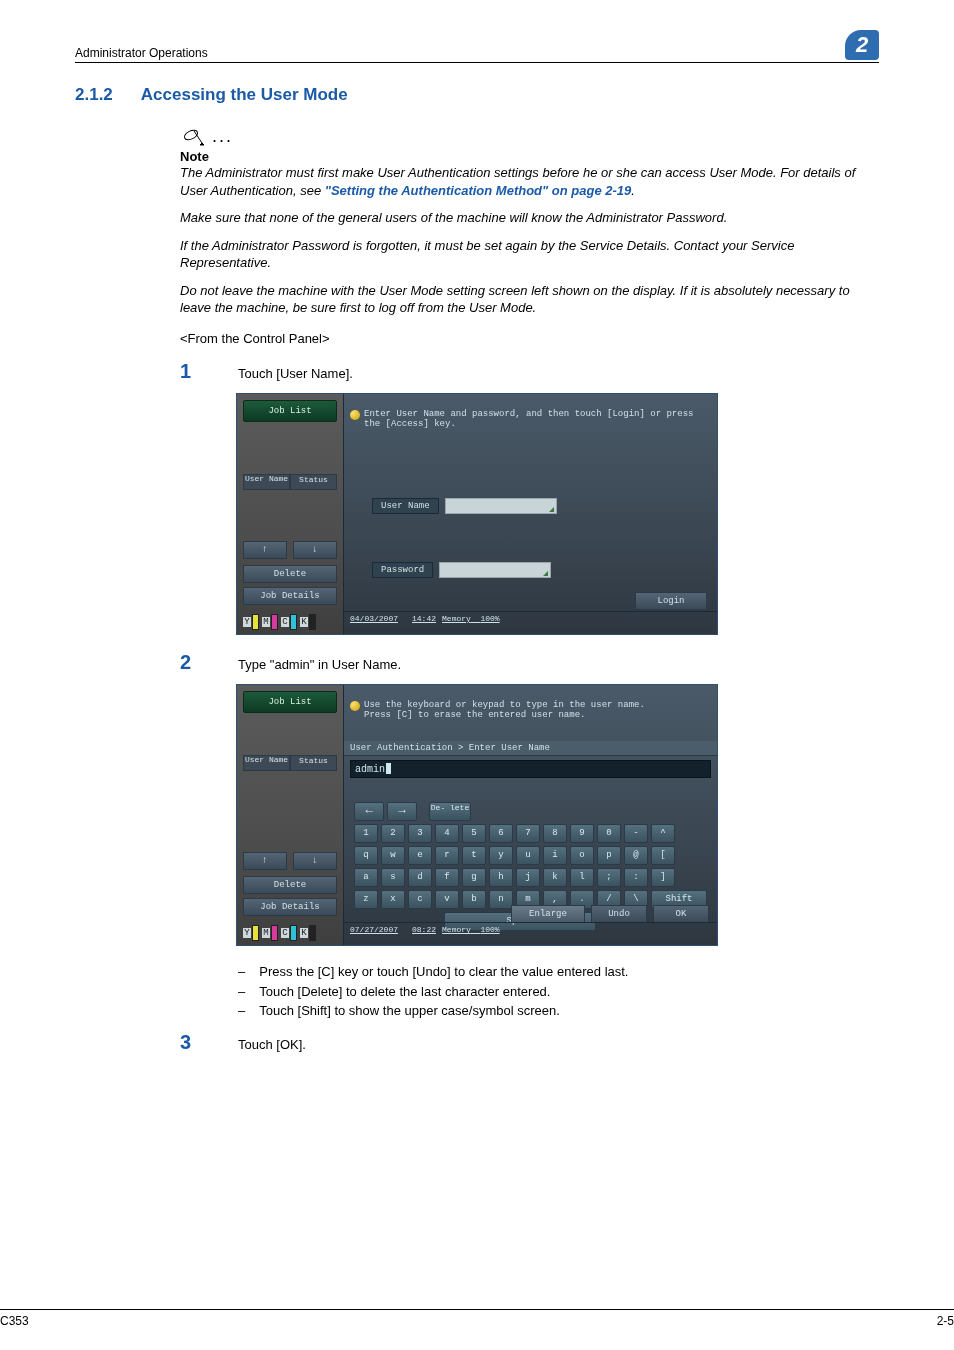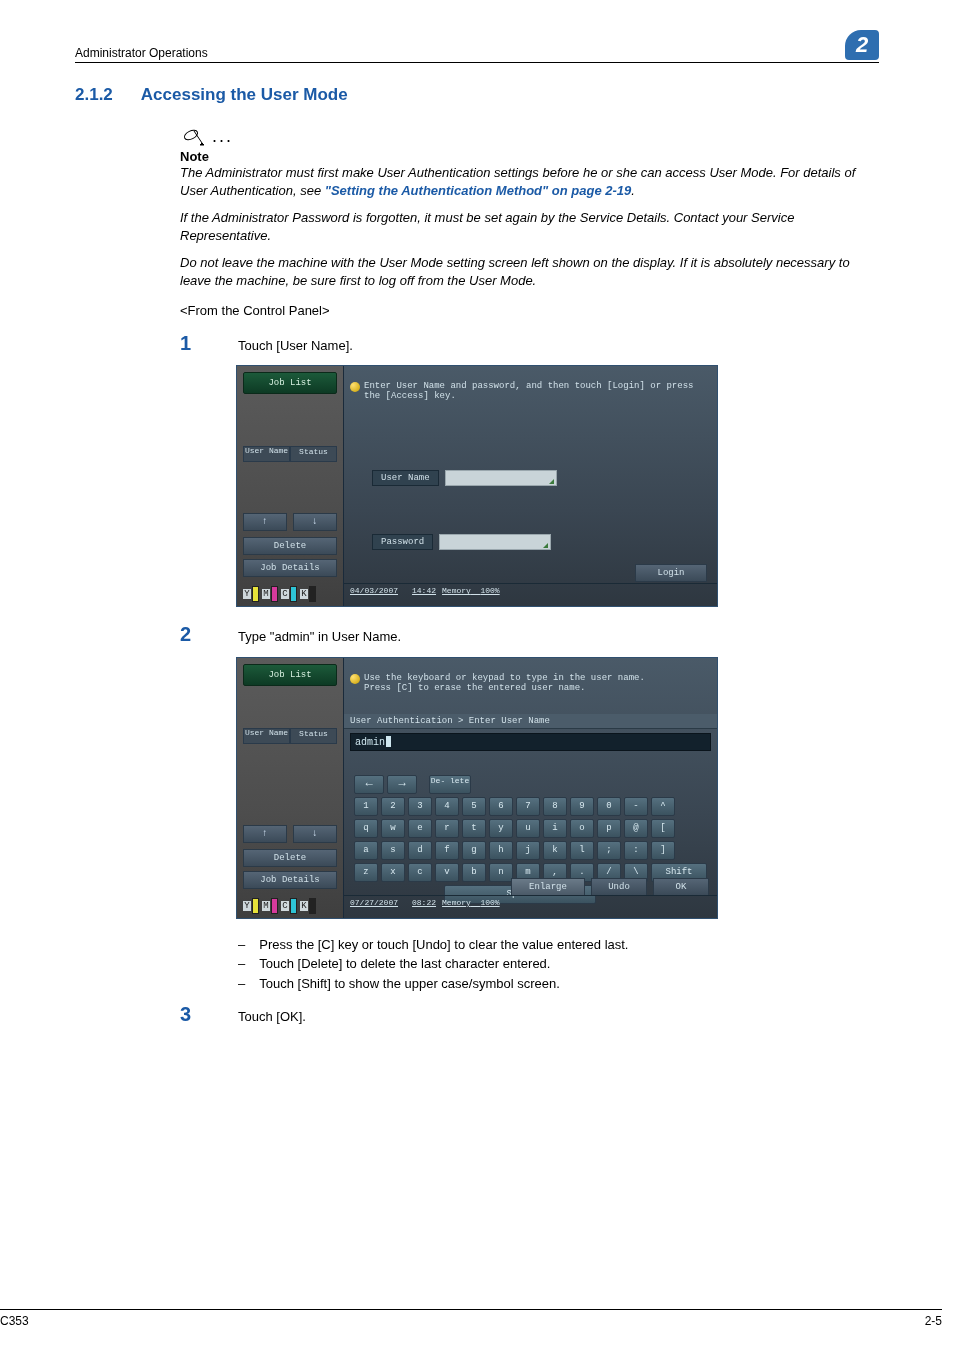--- a/index.html
+++ b/index.html
@@ -234,21 +234,21 @@
     position:absolute; right:8px; bottom:22px;
     display:flex; gap:6px;
   }
   .bottombar .b{
     width:54px;height:16px;border:1px solid #2b3a48;
     background:linear-gradient(#556575,#3b4a58);
     font-size:9px;text-align:center;line-height:16px;
   }
   .bottombar .b.enl{ width:72px; background:linear-gradient(#6a7a88,#4b5a68);}
   .footer-row {
-    position:absolute; bottom:22px; left:0; right:12px;
+    position:absolute; bottom:22px; left:0; right:0;
     display:flex; justify-content:space-between;
     border-top:1px solid #000;
     padding-top:4px;
     font-size:12px;
   }
 </style>
 </head>
 <body>
 
 <div class="page">
@@ -271,20 +271,21 @@
           <line x1="14" y1="6" x2="22" y2="18"></line>
           <polygon points="22,18 24,20 20,20" fill="#000"></polygon>
         </g>
       </svg>
       <span style="font-size:18px;letter-spacing:2px;">...</span>
     </div>
     <div class="note-label">Note</div>
     <div class="note-body">
       <span>The Administrator must first make User Authentication settings before he or she can access User Mode. For details of User Authentication, see </span><span class="link-inline">"Setting the Authentication Method" on page 2-19</span><span>.</span>
     </div>
+    <div class="note-body">Make sure that none of the general users of the machine will know the Administrator Password.</div>
     <div class="note-body">If the Administrator Password is forgotten, it must be set again by the Service Details. Contact your Service Representative.</div>
     <div class="note-body" style="margin-bottom:0">Do not leave the machine with the User Mode setting screen left shown on the display. If it is absolutely necessary to leave the machine, be sure first to log off from the User Mode.</div>
   </div>
 
   <div class="subhead">&lt;From the Control Panel&gt;</div>
 
   <div class="step">
     <div class="step-num">1</div>
     <div class="step-text">Touch [User Name].</div>
   </div>

